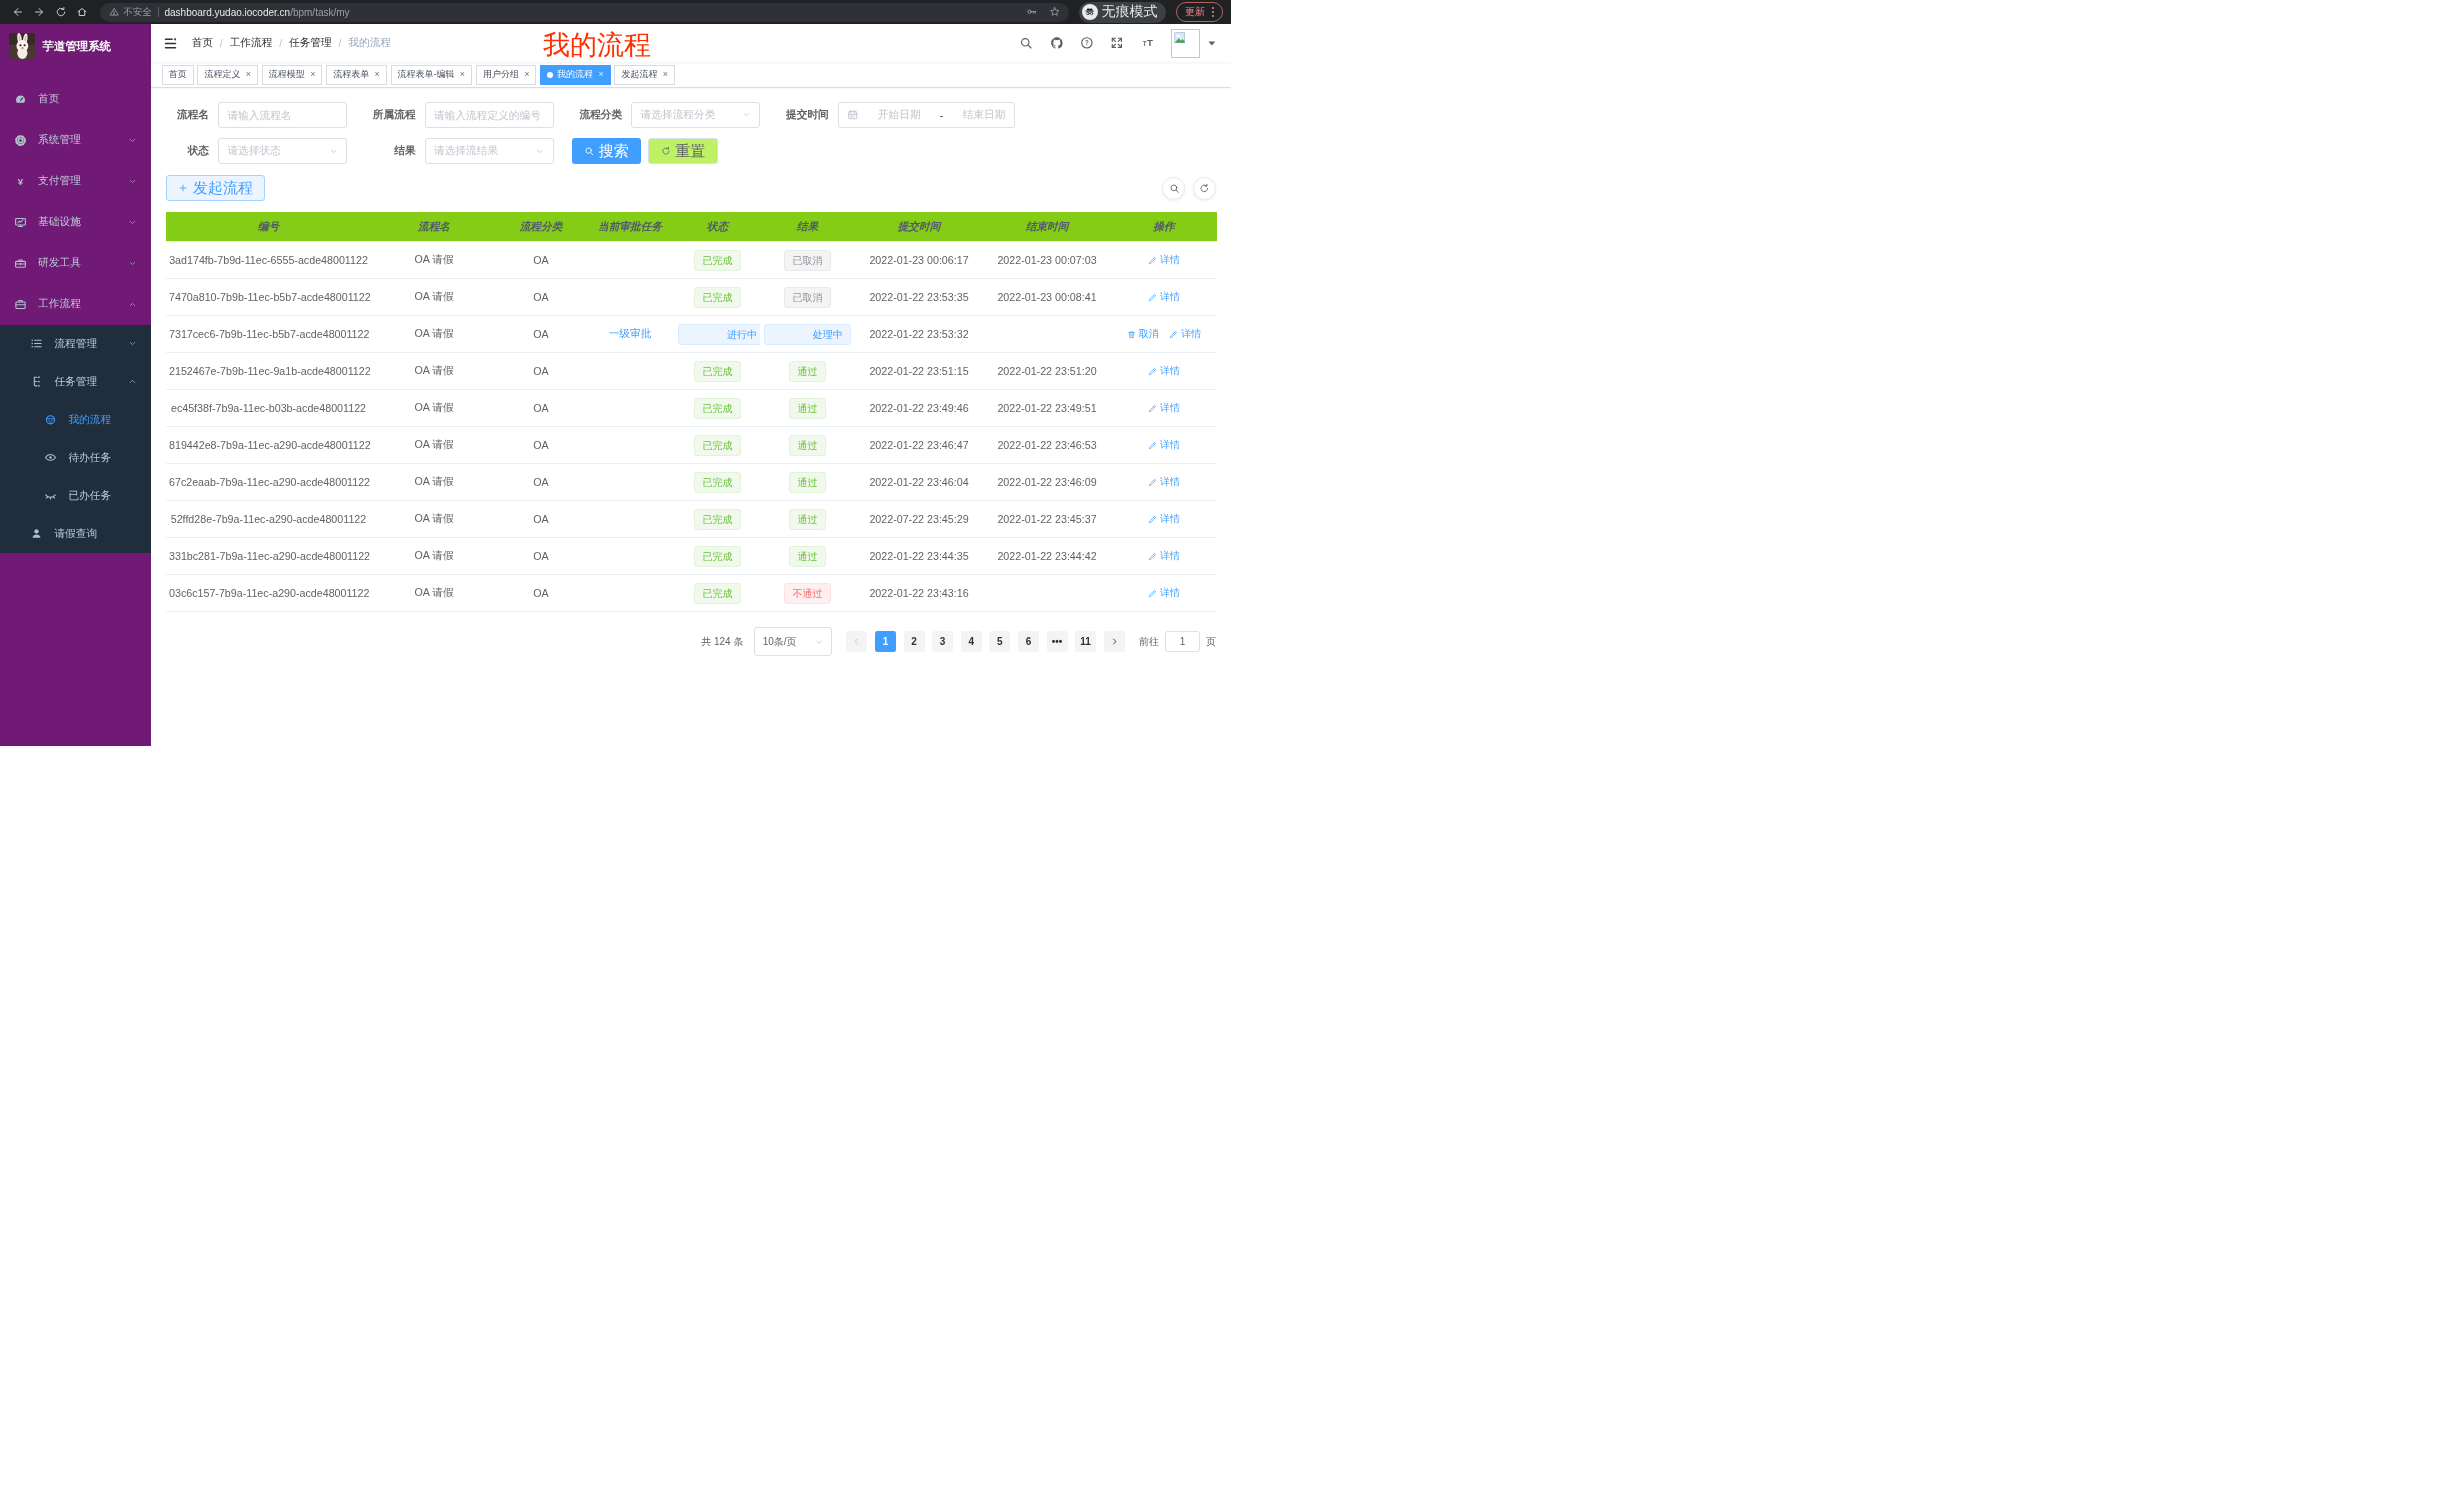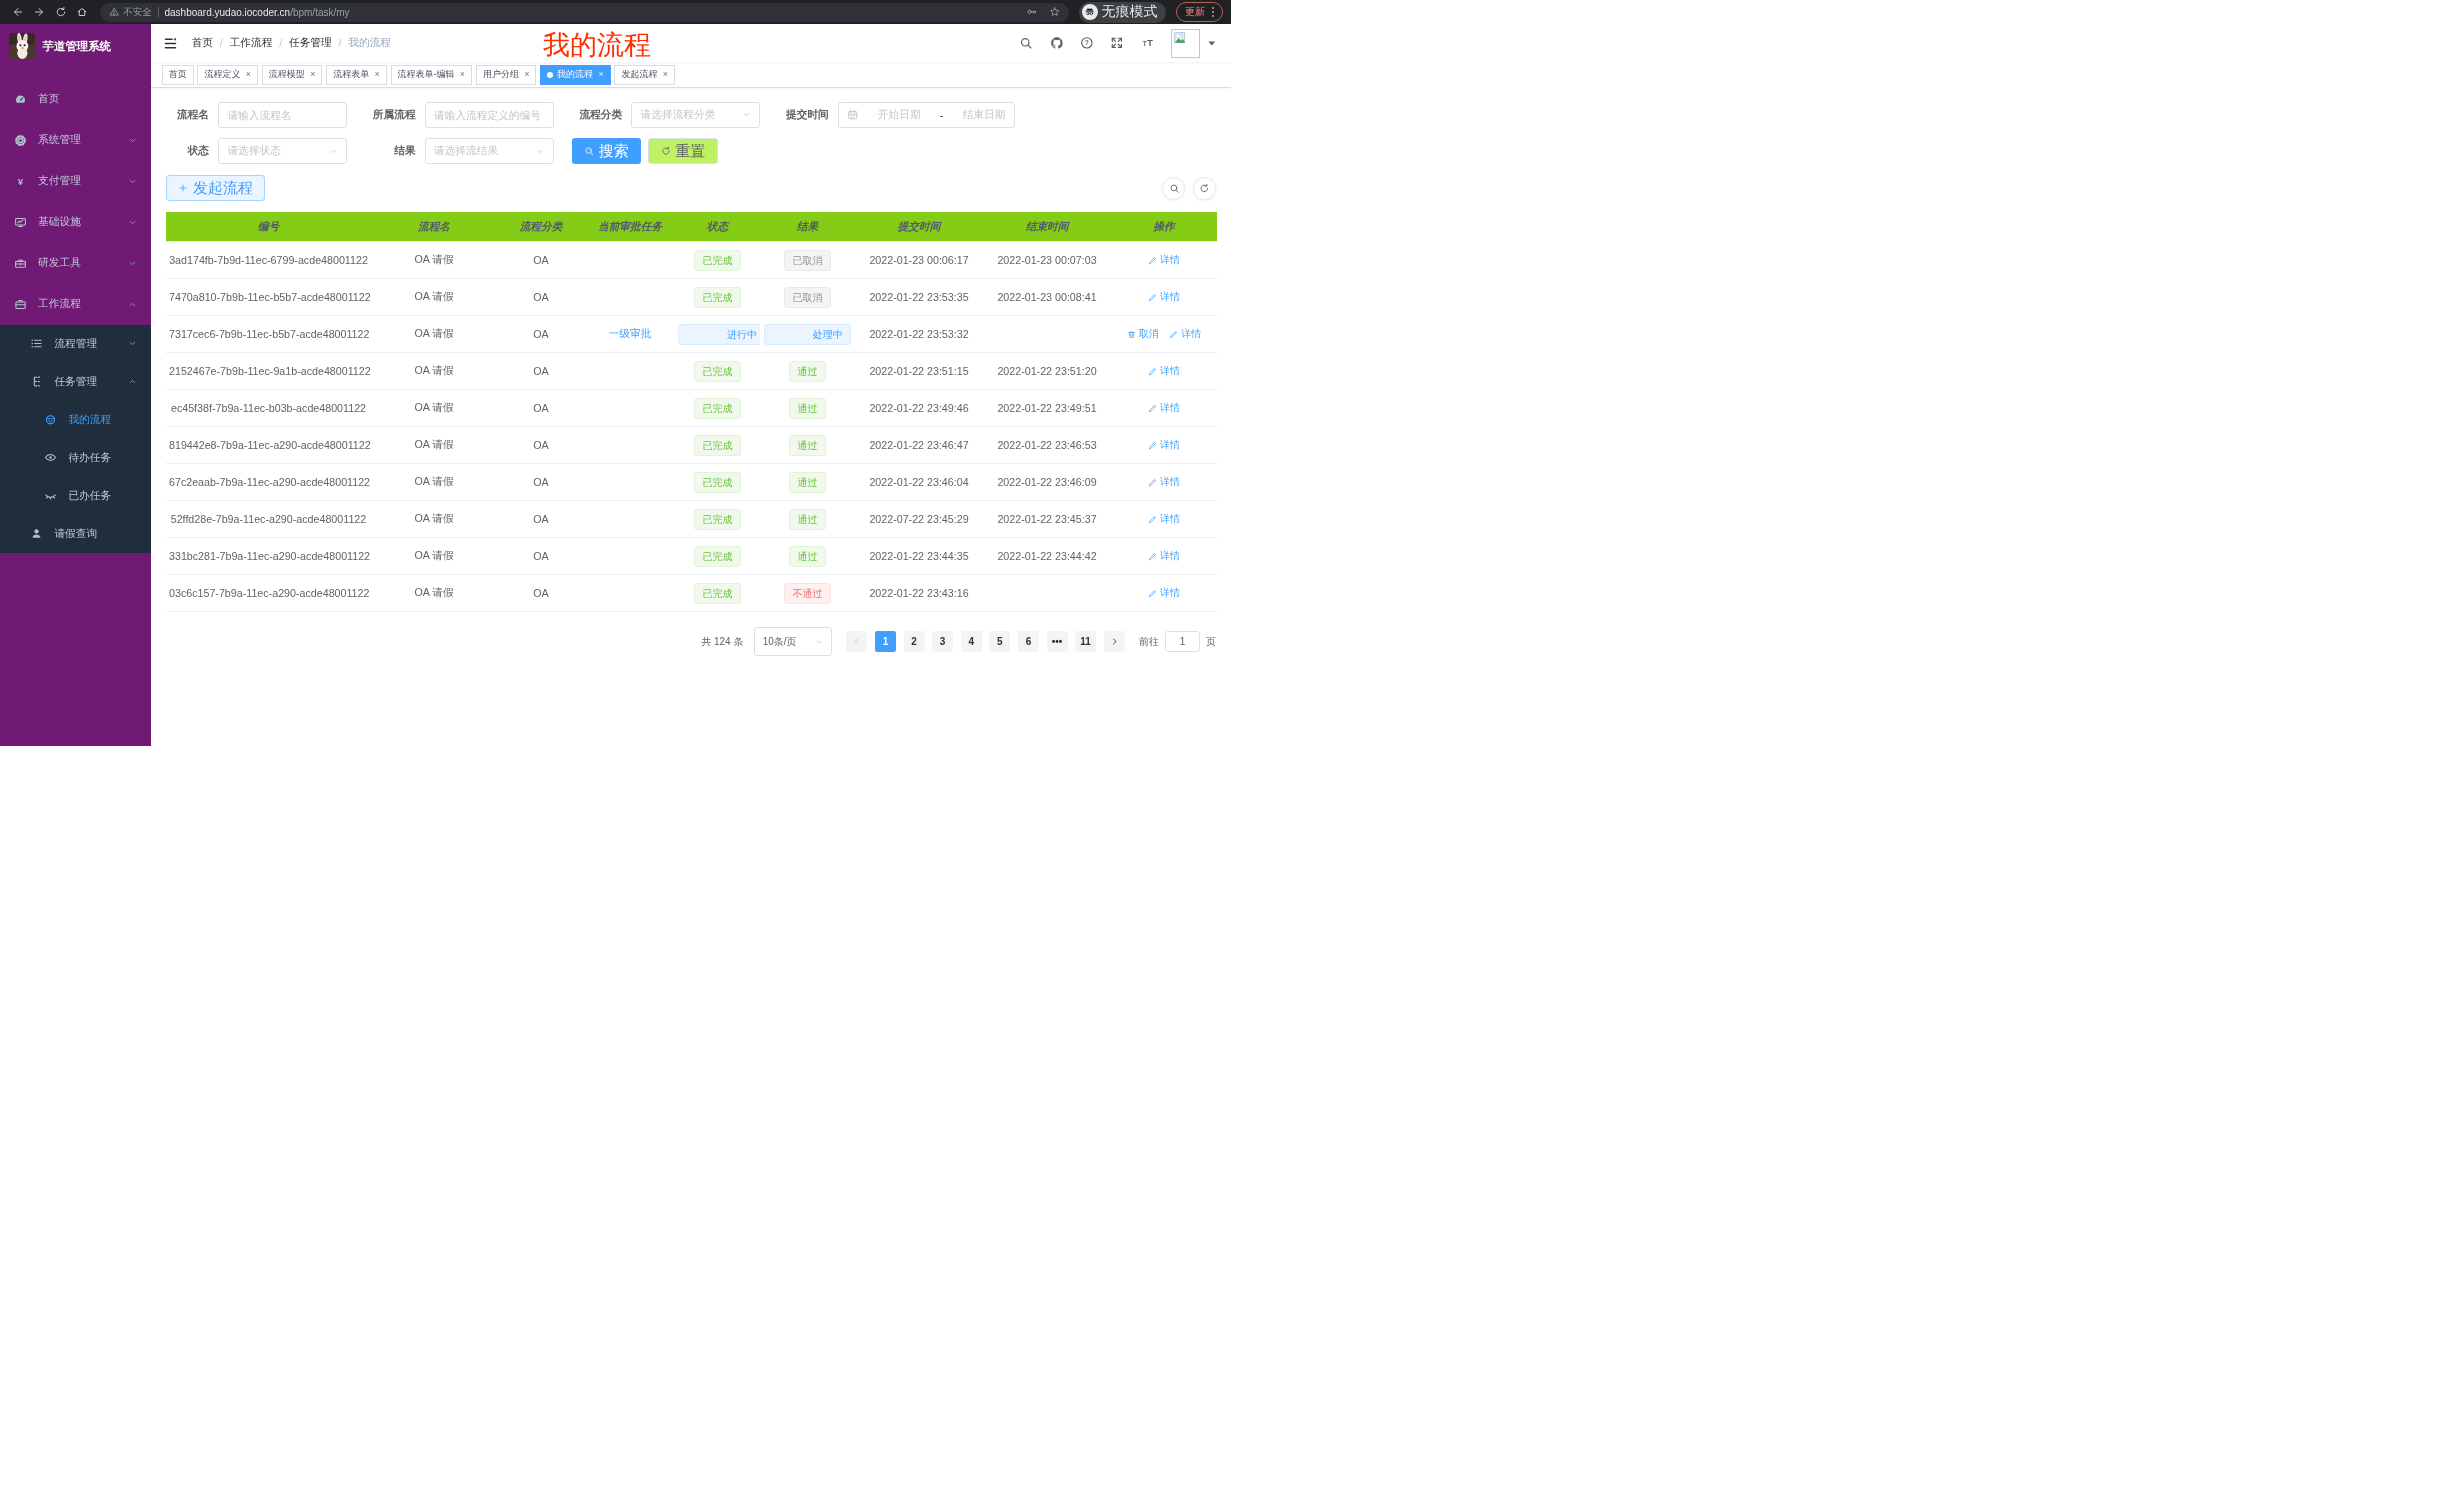--- a/index.html
+++ b/index.html
@@ -615,21 +615,21 @@
                 <th>当前审批任务</th>
                 <th>状态</th>
                 <th>结果</th>
                 <th>提交时间</th>
                 <th>结束时间</th>
                 <th>操作</th>
               </tr>
             </thead>
           <tbody id="table-body">
               <tr>
-                <td>3ad174fb-7b9d-11ec-6799-acde48001122</td>
+                <td>3ad174fb-7b9d-11ec-6555-acde48001122</td>
                 <td>OA 请假</td>
                 <td>OA</td>
                 <td></td>
                 <td><span class="tag-badge success">已完成</span></td>
                 <td><span class="tag-badge info">已取消</span></td>
                 <td>2022-01-23 00:06:17</td>
                 <td>2022-01-23 00:07:03</td>
                 <td><a class="link">
                     <span class="icon">
                       <svg viewBox="0 0 24 24" fill="none" stroke="currentColor" stroke-width="2" stroke-linecap="round" stroke-linejoin="round">

